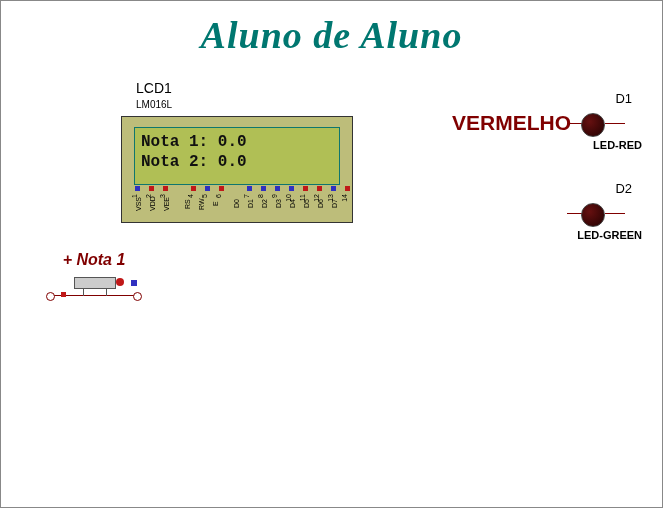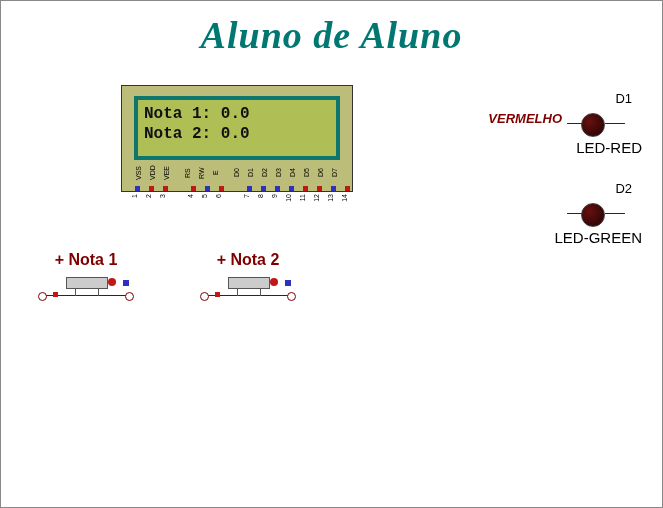--- a/index.html
+++ b/index.html
@@ -42,21 +42,21 @@
     background: #bdbd7a;
     border: 1px solid #333;
     position: relative;
     margin-top: 4px;
   }
   .lcd-screen {
     position: absolute;
     left: 12px; right: 12px; top: 10px;
     height: 48px;
     background: #b0bf55;
-    border: 4px solid #0f766e;
+    border: 1px solid #0f766e;
     padding: 4px 6px;
     font-family: "Courier New", monospace;
     font-size: 16px;
     font-weight: bold;
     color: #111;
     line-height: 20px;
     white-space: pre;
   }
   .lcd-pins {
     position: absolute;
@@ -107,23 +107,24 @@
     top: 8px;
     left: 0; right: 0;
     font-size: 7px;
     text-align: center;
     writing-mode: vertical-rl;
     transform: rotate(180deg);
   }
   .buttons-row {
     position: absolute;
     top: 250px;
-    left: 20px;
+    left: 28px;
     display: flex;
-    gap: 32px;
+    gap: 21px;
+    font-style: italic;
   }
   .btn-col {
     width: 130px;
   }
   .btn-label {
     color: #800000;
     font-weight: bold;
     font-size: 16px;
     margin-bottom: 6px;
     text-align: center;
@@ -211,24 +212,23 @@
     font-size: 13px;
     color: #000;
     text-align: center;
   }
   .led-label {
     position: absolute;
     left: 0;
     top: 20px;
     color: #800000;
     font-weight: bold;
-    font-size: 13px;
+    font-size: 21px;
     text-align: right;
     width: 110px;
-    font-style: italic;
   }
   .led-symbol {
     position: absolute;
     left: 115px;
     top: 22px;
     width: 50px;
     height: 22px;
   }
   .led-symbol .body {
     position: absolute;
@@ -245,30 +245,35 @@
     top: 10px;
     height: 1px;
     background: #800000;
   }
   .led-symbol .lead.l { left: 0; width: 15px; }
   .led-symbol .lead.r { right: -8px; width: 20px; }
   .led-type {
     position: absolute;
     right: 0;
     top: 48px;
-    font-size: 15px;
+    font-size: 11px;
     color: #000;
+    font-weight: bold;
   }
 </style>
 </head>
 <body>
 
 <div class="title">Aluno de Aluno</div>
 
 <div class="lcd-block">
+  <div class="lcd-ref">
+    <span>LCD1</span><br>
+    <span class="sub">LM016L</span>
+  </div>
   <div class="lcd-body">
     <div class="lcd-screen"><span>Nota 1: 0.0</span>
 <span>Nota 2: 0.0</span></div>
     <div class="lcd-pins">
       <div class="pingroup">
         <div class="pin"><span class="pname">VSS</span></div>
         <div class="pin"><span class="pname">VDD</span></div>
         <div class="pin"><span class="pname">VEE</span></div>
       </div>
       <div class="pingroup">
@@ -348,32 +353,20 @@
     <div class="btn-symbol">
       <div class="wire"></div>
         <div class="term l"></div>
         <div class="term r"></div>
       <div class="cap"></div>
         <div class="dot-red"></div>
         <div class="dot-blue"></div>
         <div class="sq-red"></div>
     </div>
   </div>
-  <div class="btn-col">
-    <div class="btn-label">+ Nota 2</div>
-    <div class="btn-symbol">
-      <div class="wire"></div>
-        <div class="term l"></div>
-        <div class="term r"></div>
-      <div class="cap"></div>
-        <div class="dot-red"></div>
-        <div class="dot-blue"></div>
-        <div class="sq-red"></div>
-    </div>
-  </div>
 </div>
 
 <div class="leds">
   <div class="led-row">
     <div class="led-ref">D1</div>
     <div class="led-label">VERMELHO</div>
     <div class="led-symbol">
       <div class="lead l"></div>
         <div class="body"></div>
         <div class="lead r"></div>

